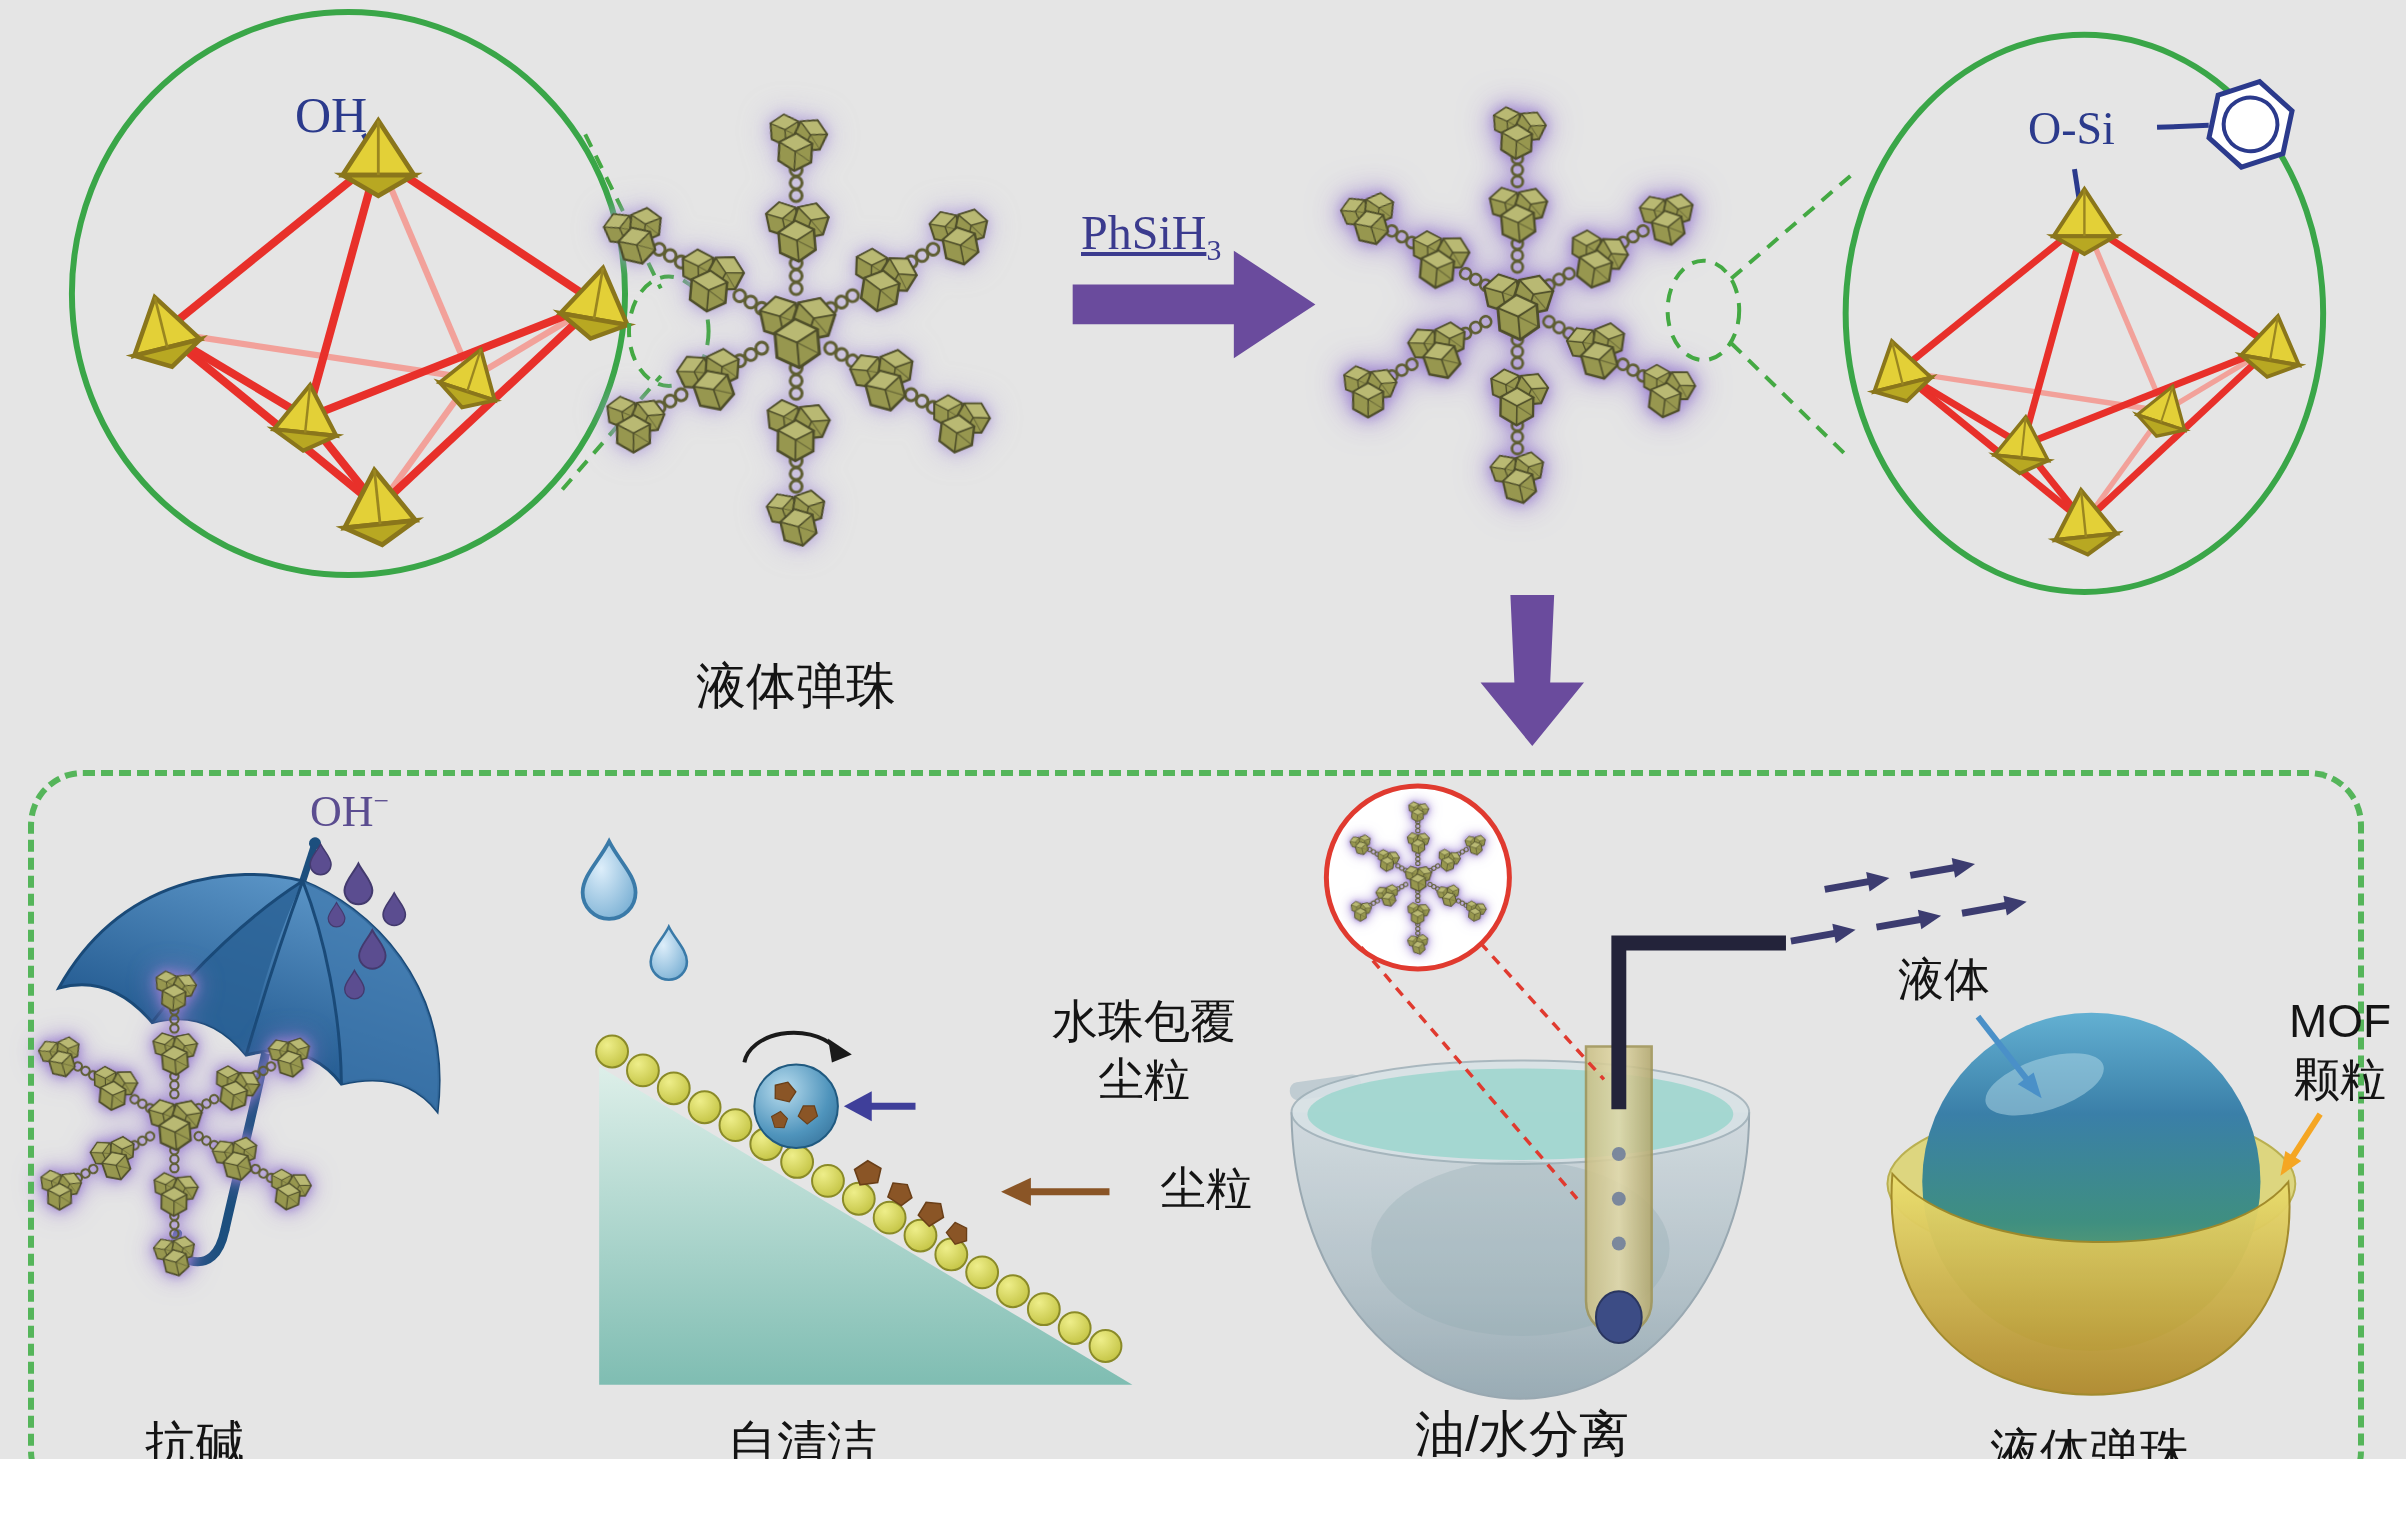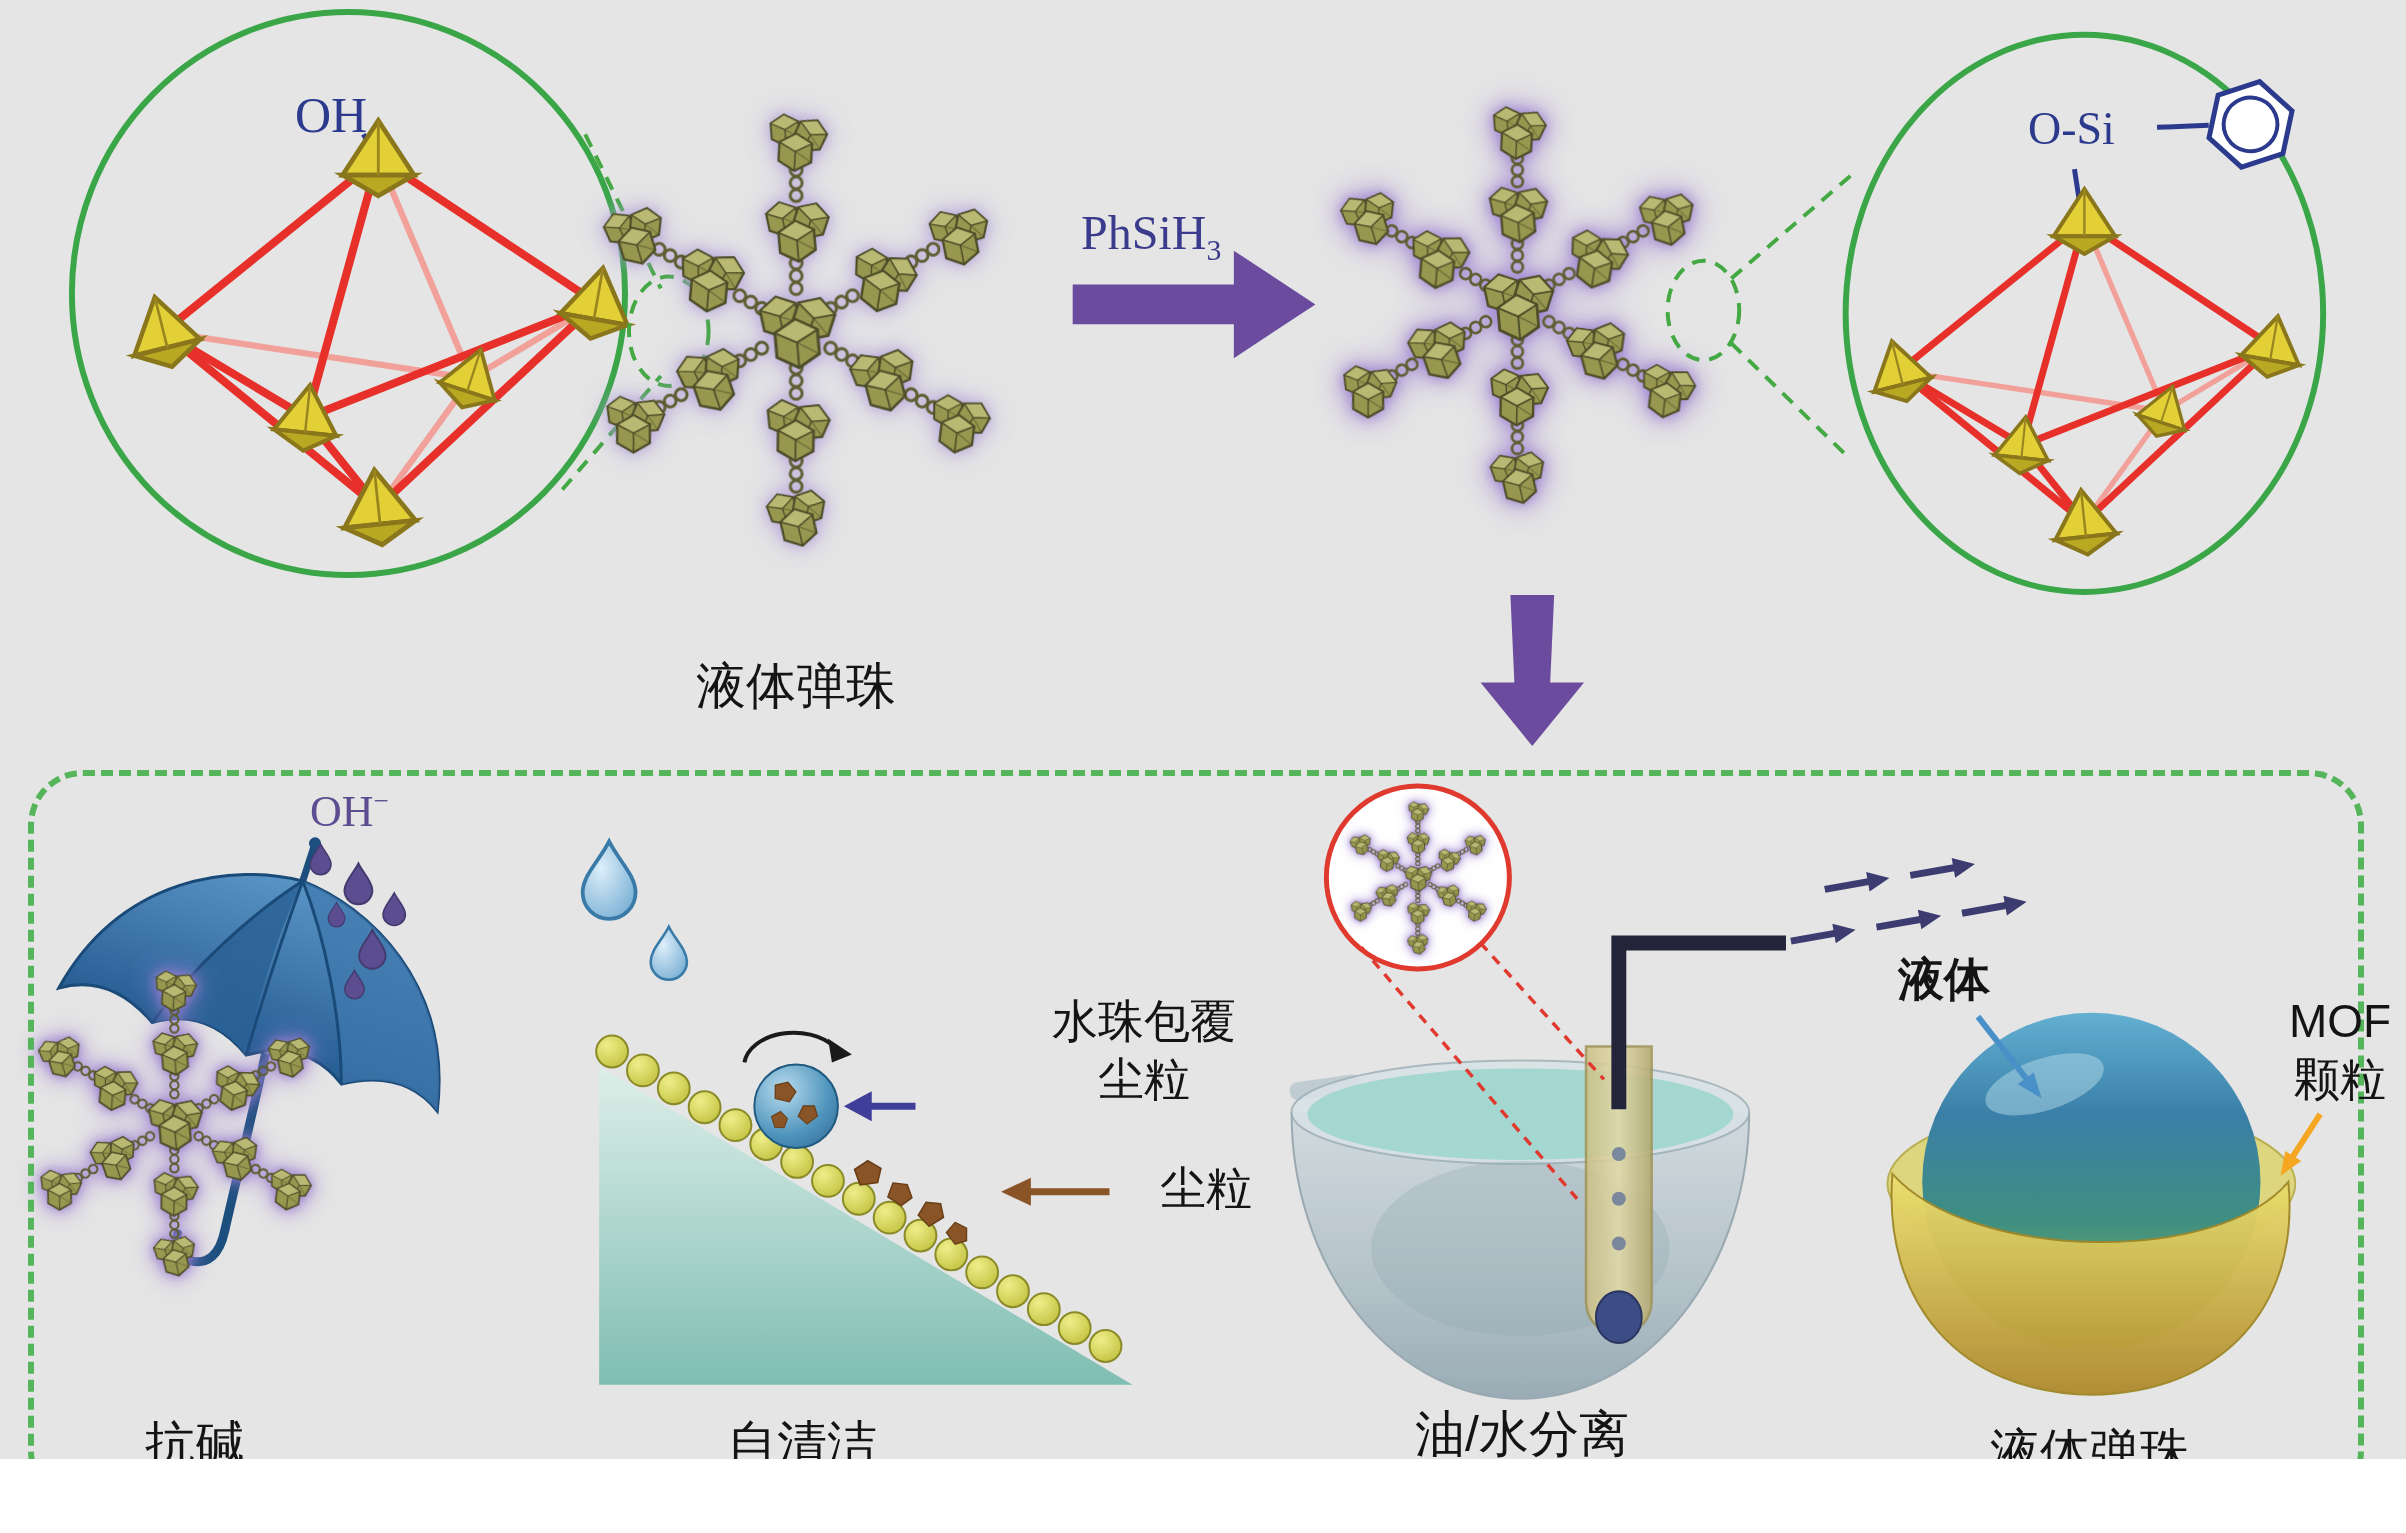--- a/index.html
+++ b/index.html
@@ -313,21 +313,21 @@
     </g>
   </g>
 </svg>
 
 <div class="apps-border"></div>
 
 <div class="lbl serif" style="left:295px; top:84px; font-size:50px; color:#2b3a8c;">
   <span>OH</span>
 </div>
 
-<div class="lbl serif" style="left:1081px; top:203px; font-size:48px; color:#3b3b8e;">
+<div class="lbl serif" style="left:1081px; top:203px; font-size:48px; color:#3b3b8e;text-decoration:underline;">
   <span>PhSiH</span><sub>3</sub>
 </div>
 
 
 <div class="lbl serif" style="left:2028px; top:100px; font-size:46px; color:#2b3a8c;">O-Si</div>
 
 <div class="lbl ctr" style="left:796px; top:655px; font-size:50px; font-weight:500;">液体弹珠</div>
 
 <div class="lbl serif" style="left:310px; top:784px; font-size:44px; color:#5b4d90;">
   <span>OH</span><sup>−</sup>
@@ -336,21 +336,21 @@
 
 <div class="lbl ctr" style="left:1144px; top:993px; font-size:46px; font-weight:500;">
   <div>水珠包覆</div>
   <div>尘粒</div>
 </div>
 <div class="lbl ctr" style="left:1206px; top:1160px; font-size:46px; font-weight:500;">尘粒</div>
 <div class="lbl ctr" style="left:802px; top:1413px; font-size:50px; font-weight:500;">自清洁</div>
 
 <div class="lbl ctr" style="left:1522px; top:1403px; font-size:50px; font-weight:500;">油/水分离</div>
 
-<div class="lbl" style="left:1898px; top:951px; font-size:46px; font-weight:700;">液体</div>
+<div class="lbl" style="left:1898px; top:951px; font-size:46px; font-weight:400;">液体</div>
 <div class="lbl ctr" style="left:2340px; top:993px; font-size:46px; font-weight:500;">
   <div>MOF</div>
   <div>颗粒</div>
 </div>
 <div class="lbl ctr" style="left:2090px; top:1421px; font-size:50px; font-weight:500;">液体弹珠</div>
 
 </div>
 
 
 </body></html>

